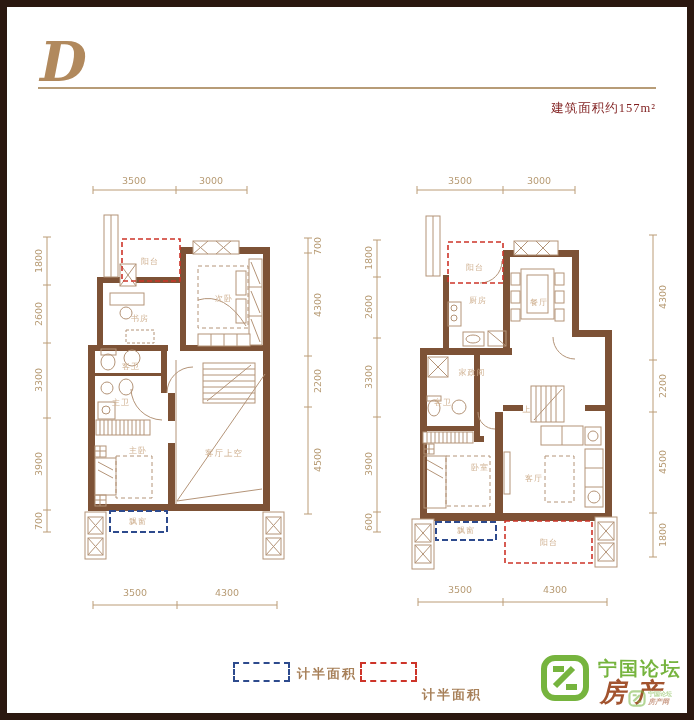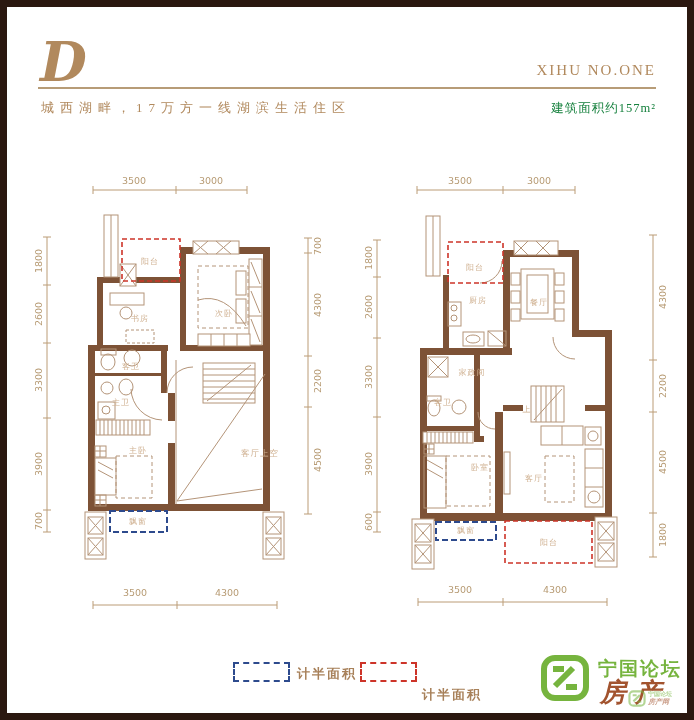--- a/index.html
+++ b/index.html
@@ -5,29 +5,29 @@
   html,body{margin:0;padding:0;background:#ffffff;}
   .page{position:relative;width:694px;height:720px;background:#fff;overflow:hidden;
         font-family:"Liberation Serif",serif;}
   .frame{position:absolute;inset:0;border:7px solid #2b1810;pointer-events:none;z-index:50;}
   
   .hdr-letter{position:absolute;left:40px;top:30px;font:italic 700 54px "DejaVu Serif",serif;color:#b1895d;z-index:5;}
   .hdr-type{position:absolute;left:84px;top:56px;font-size:21px;color:#b1895d;letter-spacing:2px;z-index:5;}
   .hdr-brand{position:absolute;right:38px;top:62px;font-size:15px;color:#b1895d;letter-spacing:2px;z-index:5;}
   .hdr-line{position:absolute;left:38px;right:38px;top:87px;height:2px;background:#b79c77;z-index:5;}
   .hdr-slogan{position:absolute;left:41px;top:99px;font-size:13px;color:#b1895d;letter-spacing:6px;z-index:5;}
-  .hdr-area{position:absolute;right:38px;top:100px;font-size:12.5px;color:#15803d;letter-spacing:1px;z-index:5;}
+  .hdr-area{position:absolute;right:38px;top:100px;font-size:12.5px;color:#7f1d1d;letter-spacing:1px;z-index:5;}
   
   .dim{position:absolute;font-family:"DejaVu Sans",sans-serif;font-size:9.5px;color:#b79b74;
        transform:translate(-50%,-50%);white-space:nowrap;z-index:6;}
   .dim.v{transform:translate(-50%,-50%) rotate(-90deg);}
   
   .room{position:absolute;font-size:8px;color:#cfb090;transform:translate(-50%,-50%);
         white-space:nowrap;letter-spacing:1px;z-index:6;}
-  .room.big{font-size:8.5px;margin-left:36px;}
+  .room.big{font-size:8.5px;}
   
   .legend-box{position:absolute;height:16px;width:53px;border:2px dashed;z-index:6;background:#fff;}
   .legend-label{position:absolute;font-size:13px;font-weight:bold;color:#a8815a;letter-spacing:2px;z-index:6;}
   
   .logo-icon{position:absolute;left:540px;top:655px;z-index:6;}
   .logo-title{position:absolute;left:598px;top:656px;font-family:"DejaVu Sans",sans-serif;
               font-size:19px;font-weight:bold;color:#76b43e;letter-spacing:2px;z-index:6;}
   .logo-sub{position:absolute;left:600px;top:675px;font:italic 700 26px "DejaVu Serif",serif;
             color:#a2532e;letter-spacing:9px;z-index:6;}
   .watermark{position:absolute;left:628px;top:690px;display:flex;align-items:center;gap:2px;opacity:.55;z-index:7;}
@@ -206,23 +206,21 @@
     </g>
 
     <g>
       <rect x="448" y="242" width="55" height="41" fill="none" stroke="#cd3429" stroke-width="1.6" stroke-dasharray="5 3"></rect>
       <rect x="436" y="522" width="60" height="18" fill="#fff" stroke="#2d4a8d" stroke-width="2" stroke-dasharray="6 3"></rect>
       <rect x="505" y="521" width="87" height="42" fill="none" stroke="#cd3429" stroke-width="1.6" stroke-dasharray="5 3"></rect>
     </g>
   </svg>
 
   <div class="hdr-letter">D</div>
-  <div class="hdr-brand">XIHU NO.ONE</div>
   <div class="hdr-line"></div>
-  <div class="hdr-slogan">城西湖畔，17万方一线湖滨生活住区</div>
   <div class="hdr-area">建筑面积约157m²</div>
 
   <span class="dim" style="left:134px;top:180px">3500</span>
   <span class="dim" style="left:211px;top:180px">3000</span>
   <span class="dim" style="left:135px;top:592px">3500</span>
   <span class="dim" style="left:227px;top:592px">4300</span>
   <span class="dim v" style="left:38px;top:261px">1800</span>
   <span class="dim v" style="left:38px;top:314px">2600</span>
   <span class="dim v" style="left:38px;top:380px">3300</span>
   <span class="dim v" style="left:38px;top:464px">3900</span>
@@ -241,21 +239,21 @@
   <span class="dim v" style="left:368px;top:377px">3300</span>
   <span class="dim v" style="left:368px;top:464px">3900</span>
   <span class="dim v" style="left:368px;top:522px">600</span>
   <span class="dim v" style="left:662px;top:297px">4300</span>
   <span class="dim v" style="left:662px;top:386px">2200</span>
   <span class="dim v" style="left:662px;top:462px">4500</span>
   <span class="dim v" style="left:662px;top:535px">1800</span>
 
   <span class="room" style="left:150px;top:261px">阳台</span>
   <span class="room" style="left:140px;top:318px">书房</span>
-  <span class="room" style="left:224px;top:313px">次卧</span>
+  <span class="room" style="left:224px;top:298px">次卧</span>
   <span class="room" style="left:131px;top:366px">客卫</span>
   <span class="room" style="left:121px;top:402px">主卫</span>
   <span class="room" style="left:138px;top:450px">主卧</span>
   <span class="room big" style="left:224px;top:454px">客厅上空</span>
   <span class="room" style="left:138px;top:521px">飘窗</span>
 
   <span class="room" style="left:475px;top:267px">阳台</span>
   <span class="room" style="left:478px;top:300px">厨房</span>
   <span class="room" style="left:539px;top:302px">餐厅</span>
   <span class="room" style="left:472px;top:372px">家政间</span>

